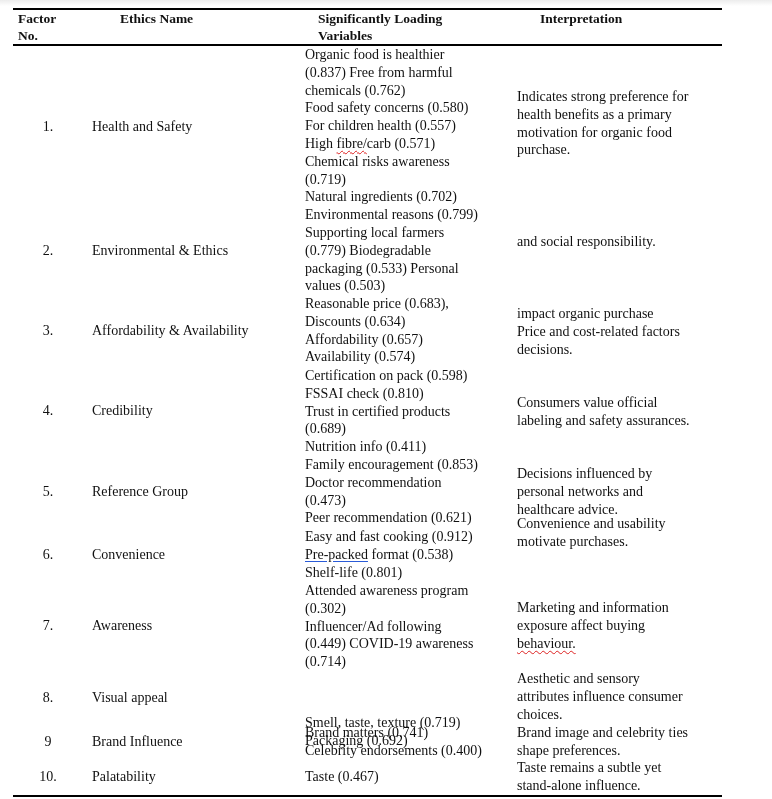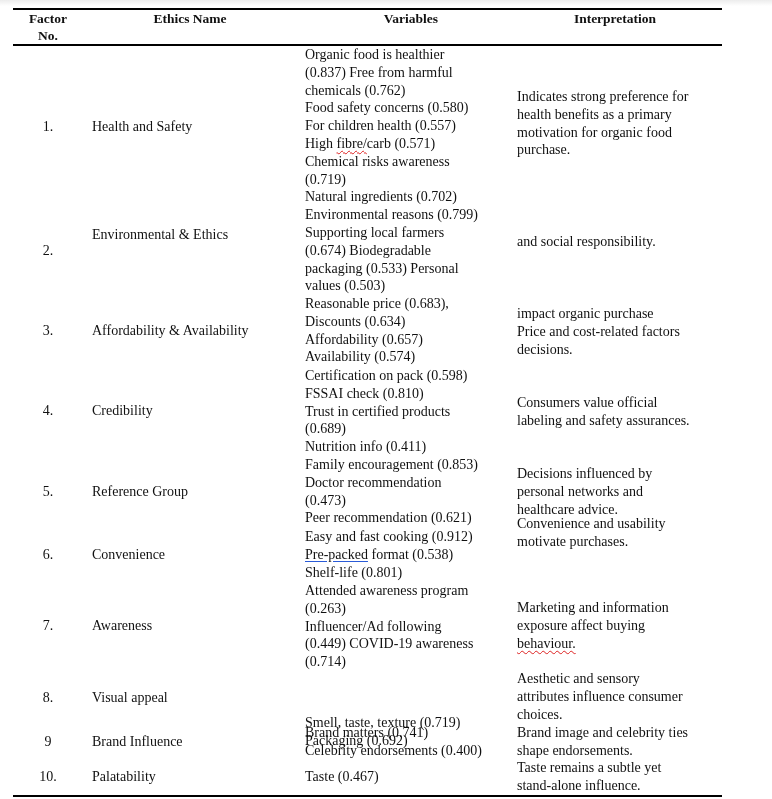--- a/index.html
+++ b/index.html
@@ -2,21 +2,21 @@
 <html><head>
 <meta charset="utf-8">
 <style>
   html, body { margin: 0; padding: 0; background: #ffffff; }
   body { width: 772px; height: 799px; position: relative; overflow: hidden;
          font-family: "Liberation Serif", "DejaVu Serif", serif; color: #111; }
   .topfade { position: absolute; left: 0; top: 0; width: 772px; height: 6px;
              background: linear-gradient(#ececec, #ffffff); }
   .rule { position: absolute; left: 13px; width: 709px; height: 1.5px; background: #000; }
   .hdr { position: absolute; font-weight: bold; font-size: 13.5px; line-height: 17px;
-         text-align: center; font-family: "Liberation Serif", serif; }
+         font-family: "Liberation Serif", serif; }
   .cell { position: absolute; font-size: 14px; line-height: 17.8px; white-space: nowrap; }
   .no { left: 30px; width: 36px; text-align: center; }
   .name { left: 92px; }
   .vars { left: 305px; }
   .interp { left: 517px; }
   .line { display: block; }
   .squig { text-decoration: underline wavy #d22; text-decoration-thickness: 1px; text-underline-offset: 2px; }
   .blueul { text-decoration: underline #2a5bd7; text-underline-offset: 2px; }
 </style>
 </head>
@@ -29,20 +29,21 @@
   <div class="rule" style="top:44px"></div>
   <div class="rule" style="top:795px"></div>
 
   <div>
     <div class="hdr" style="left:18px;top:10px;width:60px">
       <span class="line">Factor</span>
       <span class="line">No.</span>
     </div>
     <div class="hdr" style="left:120px;top:10px;width:140px">Ethics Name</div>
     <div class="hdr" style="left:318px;top:10px;width:186px">
+      <span class="line">Significantly Loading</span>
       <span class="line">Variables</span>
     </div>
     <div class="hdr" style="left:540px;top:10px;width:150px">Interpretation</div>
   </div>
 
   <div>
     <div class="cell no" style="top:118px">1.</div>
     <div class="cell name" style="top:118px">Health and Safety</div>
     <div class="cell vars" style="top:46px">
       <span class="line">Organic food is healthier</span>
@@ -59,24 +60,24 @@
     <div class="cell interp" style="top:88px">
       <span class="line">Indicates strong preference for</span>
       <span class="line">health benefits as a primary</span>
       <span class="line">motivation for organic food</span>
       <span class="line">purchase.</span>
     </div>
   </div>
 
   <div>
     <div class="cell no" style="top:242px">2.</div>
-    <div class="cell name" style="top:226px">Environmental &amp; Ethics</div>
+    <div class="cell name" style="top:242px">Environmental &amp; Ethics</div>
     <div class="cell vars" style="top:224px">
       <span class="line">Supporting local farmers</span>
-      <span class="line">(0.674) Biodegradable</span>
+      <span class="line">(0.779) Biodegradable</span>
       <span class="line">packaging (0.533) Personal</span>
       <span class="line">values (0.503)</span>
     </div>
     <div class="cell interp" style="top:233px">
       <span class="line">and social responsibility.</span>
     </div>
   </div>
 
   <div>
     <div class="cell no" style="top:322px">3.</div>
@@ -138,21 +139,21 @@
       <span class="line">Convenience and usability</span>
       <span class="line">motivate purchases.</span>
     </div>
   </div>
 
   <div>
     <div class="cell no" style="top:617px">7.</div>
     <div class="cell name" style="top:617px">Awareness</div>
     <div class="cell vars" style="top:582px">
       <span class="line">Attended awareness program</span>
-      <span class="line">(0.263)</span>
+      <span class="line">(0.302)</span>
       <span class="line">Influencer/Ad following</span>
       <span class="line">(0.449) COVID-19 awareness</span>
       <span class="line">(0.714)</span>
     </div>
     <div class="cell interp" style="top:599px">
       <span class="line">Marketing and information</span>
       <span class="line">exposure affect buying</span>
       <span class="line"><span class="squig">behaviour.</span></span>
     </div>
   </div>
@@ -173,21 +174,21 @@
 
   <div>
     <div class="cell no" style="top:733px">9</div>
     <div class="cell name" style="top:733px">Brand Influence</div>
     <div class="cell vars" style="top:724px">
       <span class="line">Brand matters (0.741)</span>
       <span class="line">Celebrity endorsements (0.400)</span>
     </div>
     <div class="cell interp" style="top:724px">
       <span class="line">Brand image and celebrity ties</span>
-      <span class="line">shape endorsements.</span>
+      <span class="line">shape preferences.</span>
     </div>
   </div>
 
   <div>
     <div class="cell no" style="top:768px">10.</div>
     <div class="cell name" style="top:768px">Palatability</div>
     <div class="cell vars" style="top:768px">
       <span class="line">Taste (0.467)</span>
     </div>
     <div class="cell interp" style="top:759px">

